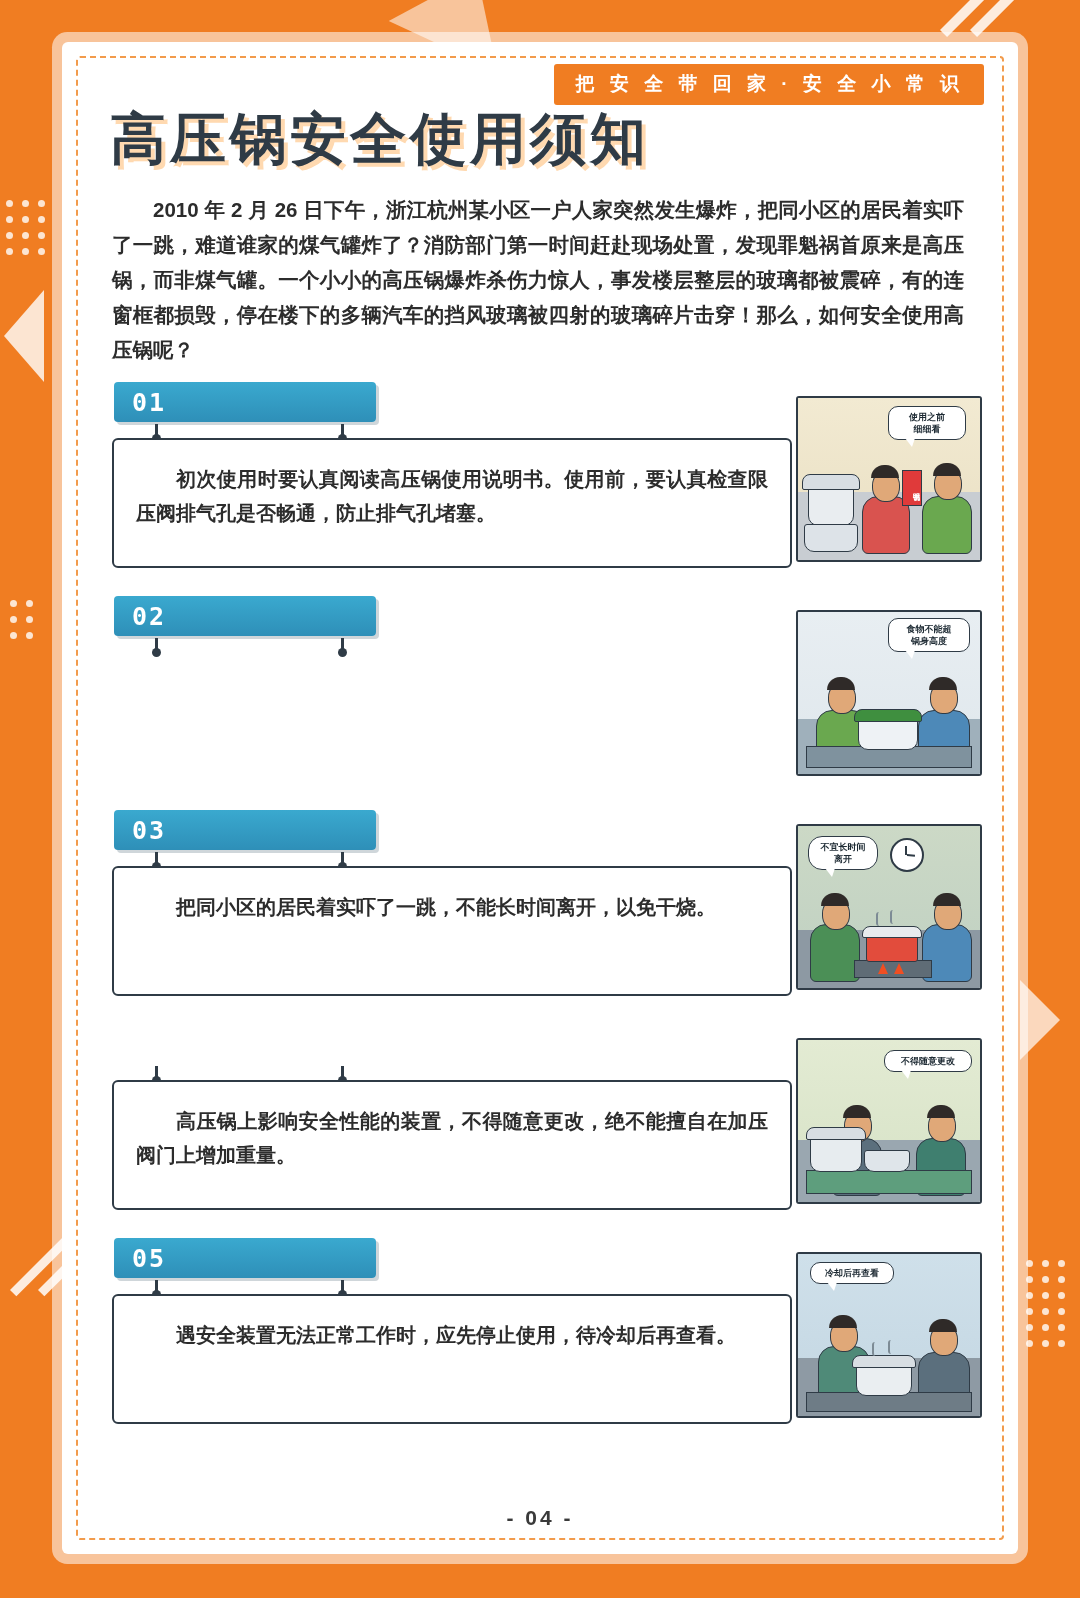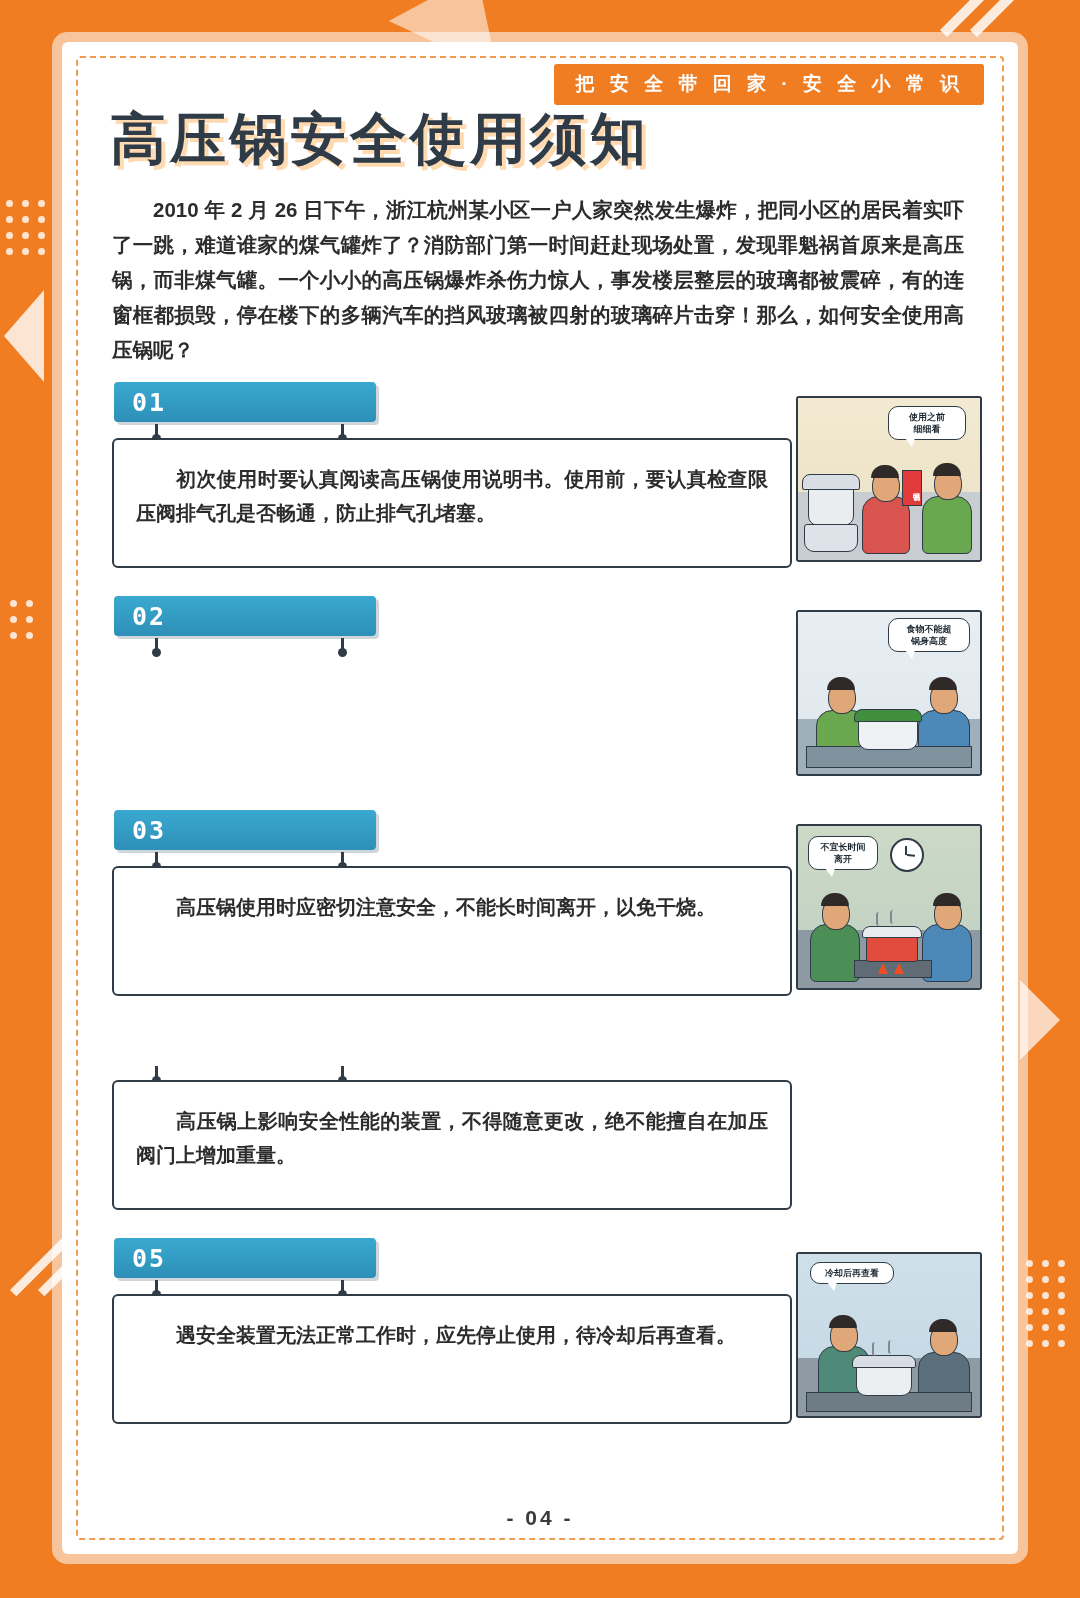--- a/index.html
+++ b/index.html
@@ -469,26 +469,26 @@
       </div>
     </div>
 
     <div class="item">
       <div class="num-tab">
         <span>03</span>
       </div>
       <div class="pin left"></div>
       <div class="pin right"></div>
       <div class="body-box">
-        <div class="body-text">高压锅使用时应密切注意安全，不能长时间离开，以免干烧。</div>
+        <div class="body-text">把同小区的居民着实吓了一跳，不能长时间离开，以免干烧。</div>
       </div>
       <div class="illus">
         <div class="sky" style="background:linear-gradient(180deg,#ccd9c6 0%,#bfd0c2 100%)"></div>
         <div class="ground" style="background:#8d99a3; height:36%;"></div>
-        <div class="bubble" style="left:10px; top:10px; width:56px;">不宜长时间
+        <div class="bubble" style="left:10px; top:10px; width:56px;border-radius:14px;">不宜长时间
 离开</div>
         <div class="clock" style="right:56px; top:12px;"></div>
         <div class="person" style="left:8px; width:54px; height:108px;">
           <div class="body-shape" style="left:4px; bottom:0; background:#4b8f56; width:48px;"></div>
           <div class="head" style="left:16px; bottom:52px;"></div>
           <div class="hair" style="left:15px; bottom:76px;"></div>
         </div>
         <div class="person" style="right:8px; width:54px; height:108px;">
           <div class="body-shape" style="left:4px; bottom:0; background:#4d89b8; width:48px;"></div>
           <div class="head" style="left:16px; bottom:52px;"></div>
@@ -502,20 +502,39 @@
         <div class="steam" style="left:78px; bottom:62px;"></div>
         <div class="steam" style="left:92px; bottom:64px;"></div>
       </div>
     </div>
 
     <div class="item">
       <div class="pin left"></div>
       <div class="pin right"></div>
       <div class="body-box">
         <div class="body-text">高压锅上影响安全性能的装置，不得随意更改，绝不能擅自在加压阀门上增加重量。</div>
+      </div>
+      <div class="illus">
+        <div class="sky" style="background:linear-gradient(180deg,#e3ebd3 0%,#d6e2c6 100%)"></div>
+        <div class="ground" style="background:#9aa7b0; height:38%;"></div>
+        <div class="bubble" style="right:8px; top:10px; width:74px;">不得随意更改</div>
+        <div class="person" style="left:30px; width:54px; height:110px;">
+          <div class="body-shape" style="left:4px; bottom:0; background:#5b6f7d; width:48px;"></div>
+          <div class="head" style="left:16px; bottom:54px;"></div>
+          <div class="hair" style="left:15px; bottom:78px;"></div>
+        </div>
+        <div class="person" style="right:14px; width:54px; height:110px;">
+          <div class="body-shape" style="left:4px; bottom:0; background:#3f7f6f; width:48px;"></div>
+          <div class="head" style="left:16px; bottom:54px;"></div>
+          <div class="hair" style="left:15px; bottom:78px;"></div>
+        </div>
+        <div class="table-surface" style="left:8px; bottom:8px; right:8px; height:22px; background:#5e9e7d;"></div>
+        <div class="pot" style="left:12px; bottom:30px; width:50px; height:34px; background:#e7ecef;"></div>
+        <div class="pot-lid" style="left:8px; bottom:62px; width:58px; height:11px;"></div>
+        <div class="pot" style="left:66px; bottom:30px; width:44px; height:20px; background:#dfe5ea;"></div>
       </div>
     </div>
 
     <div class="item">
       <div class="num-tab">
         <span>05</span>
       </div>
       <div class="pin left"></div>
       <div class="pin right"></div>
       <div class="body-box">

